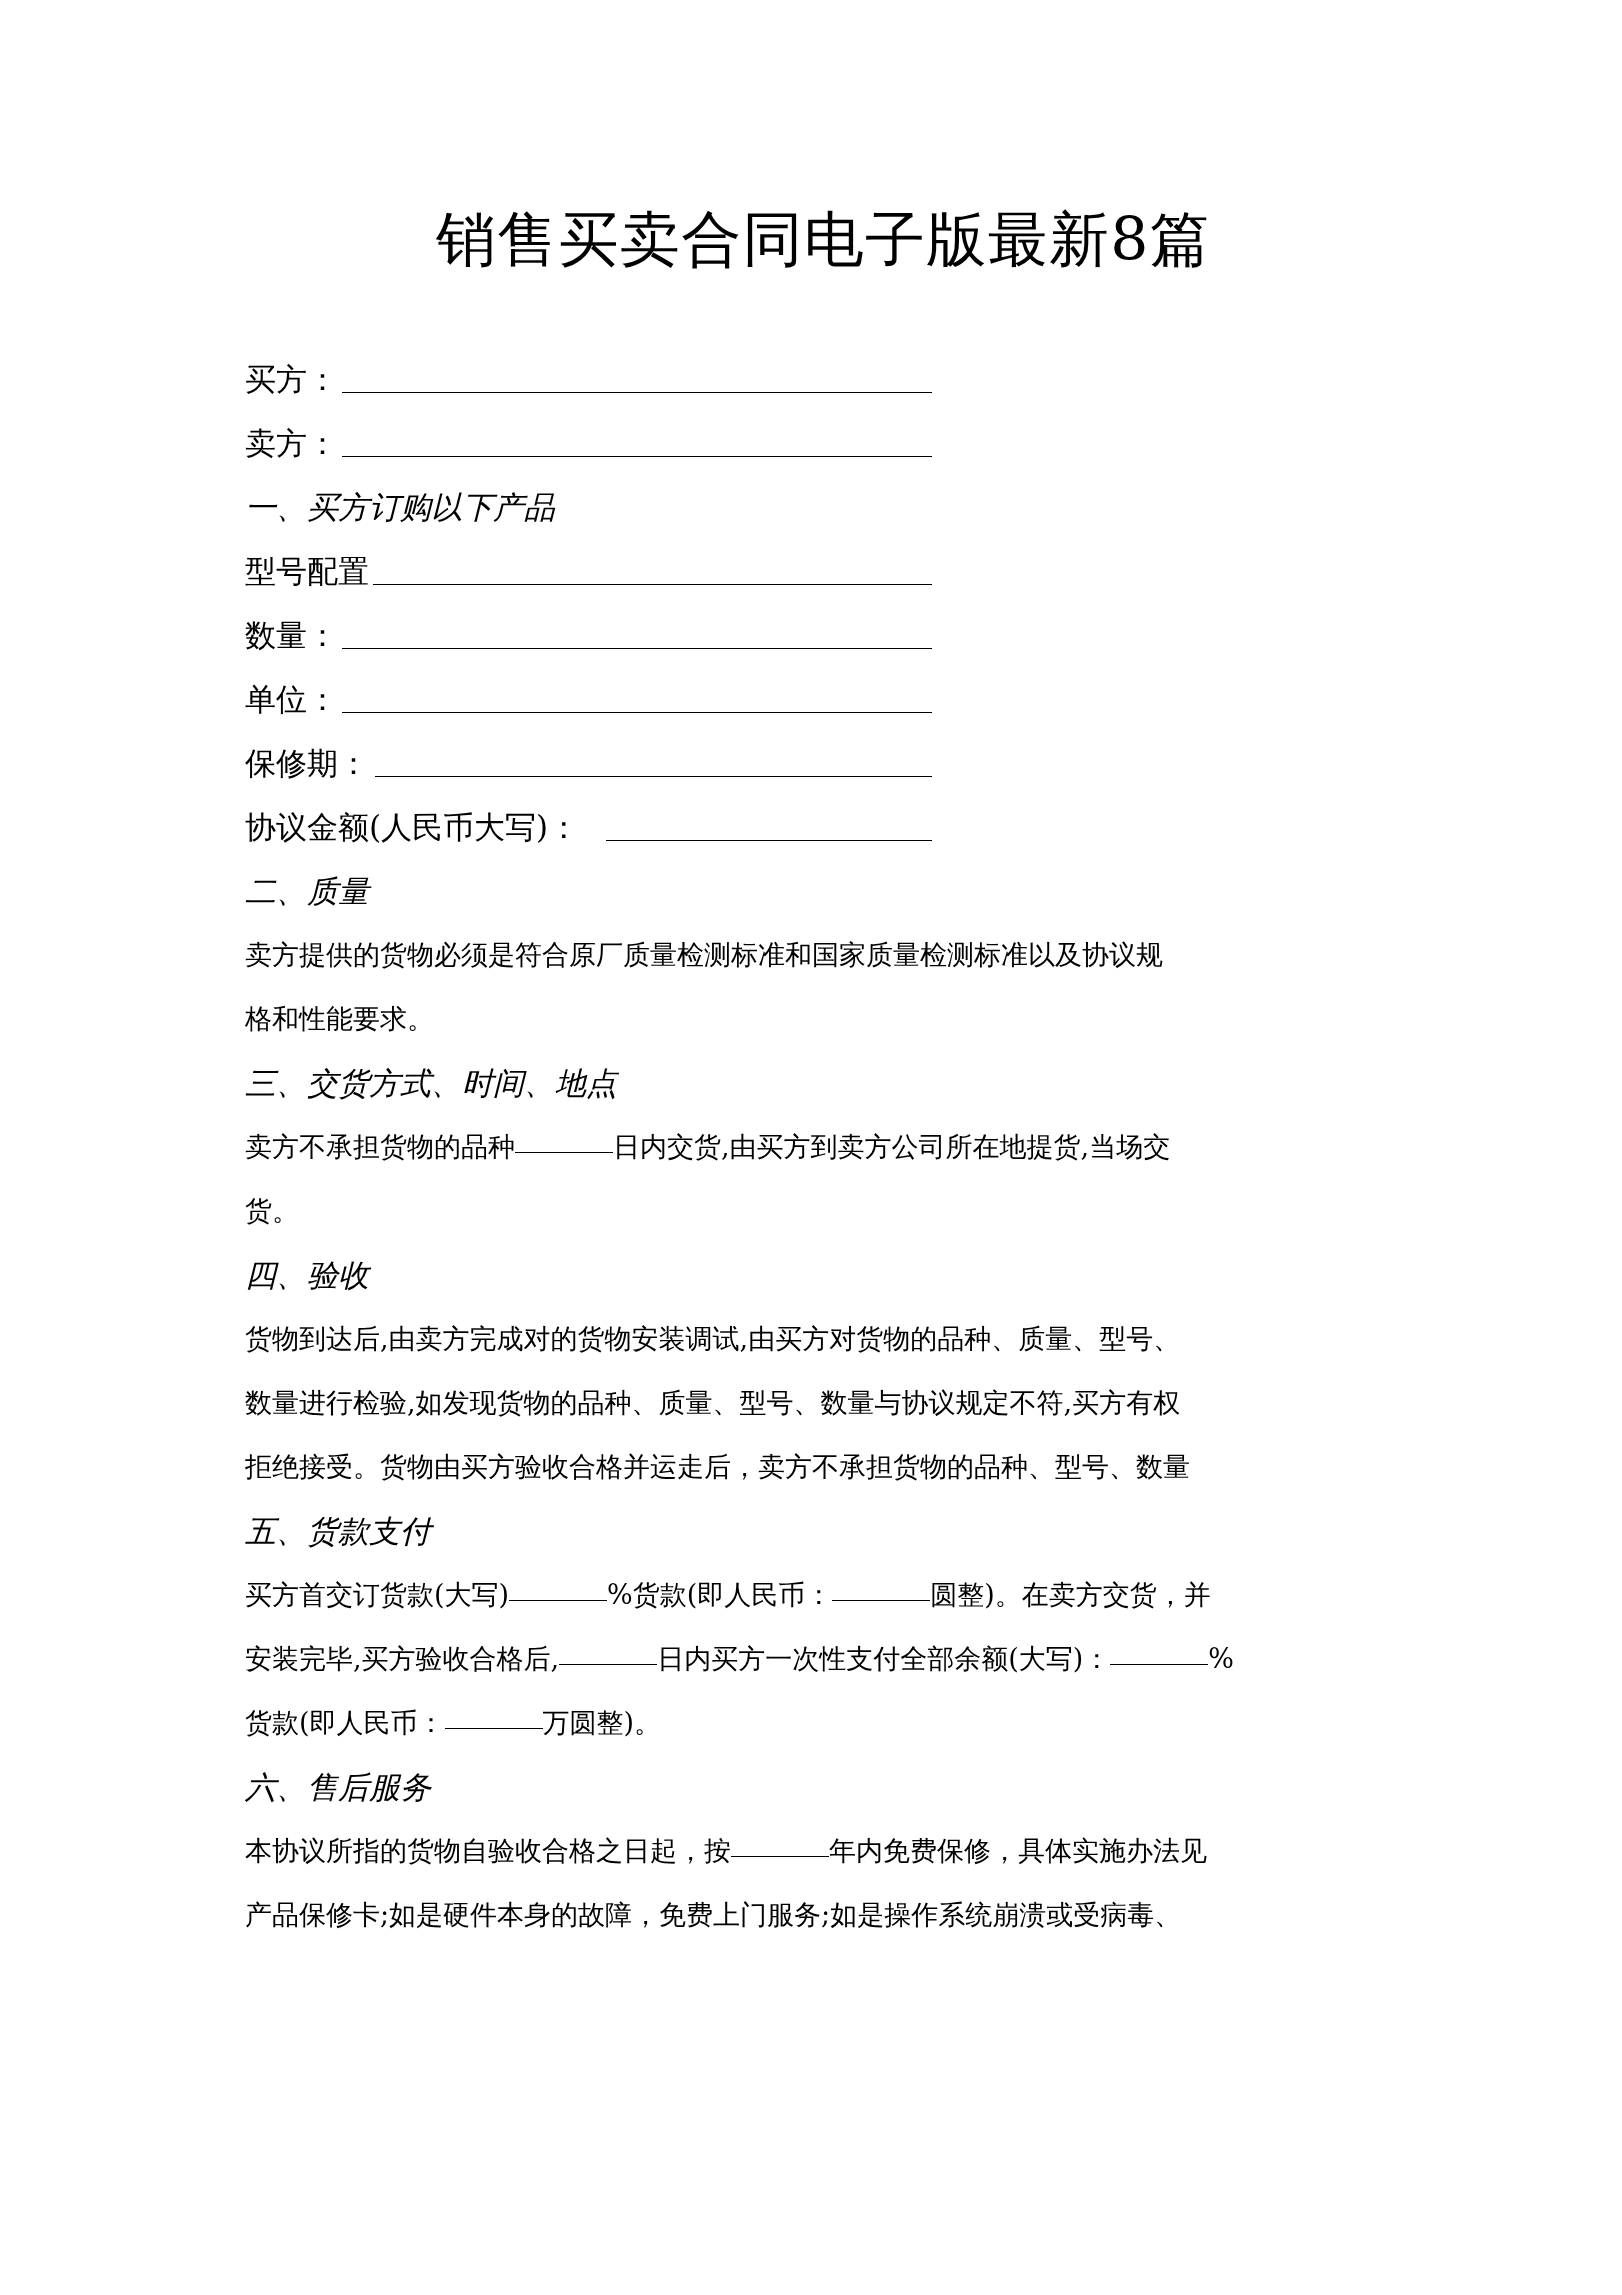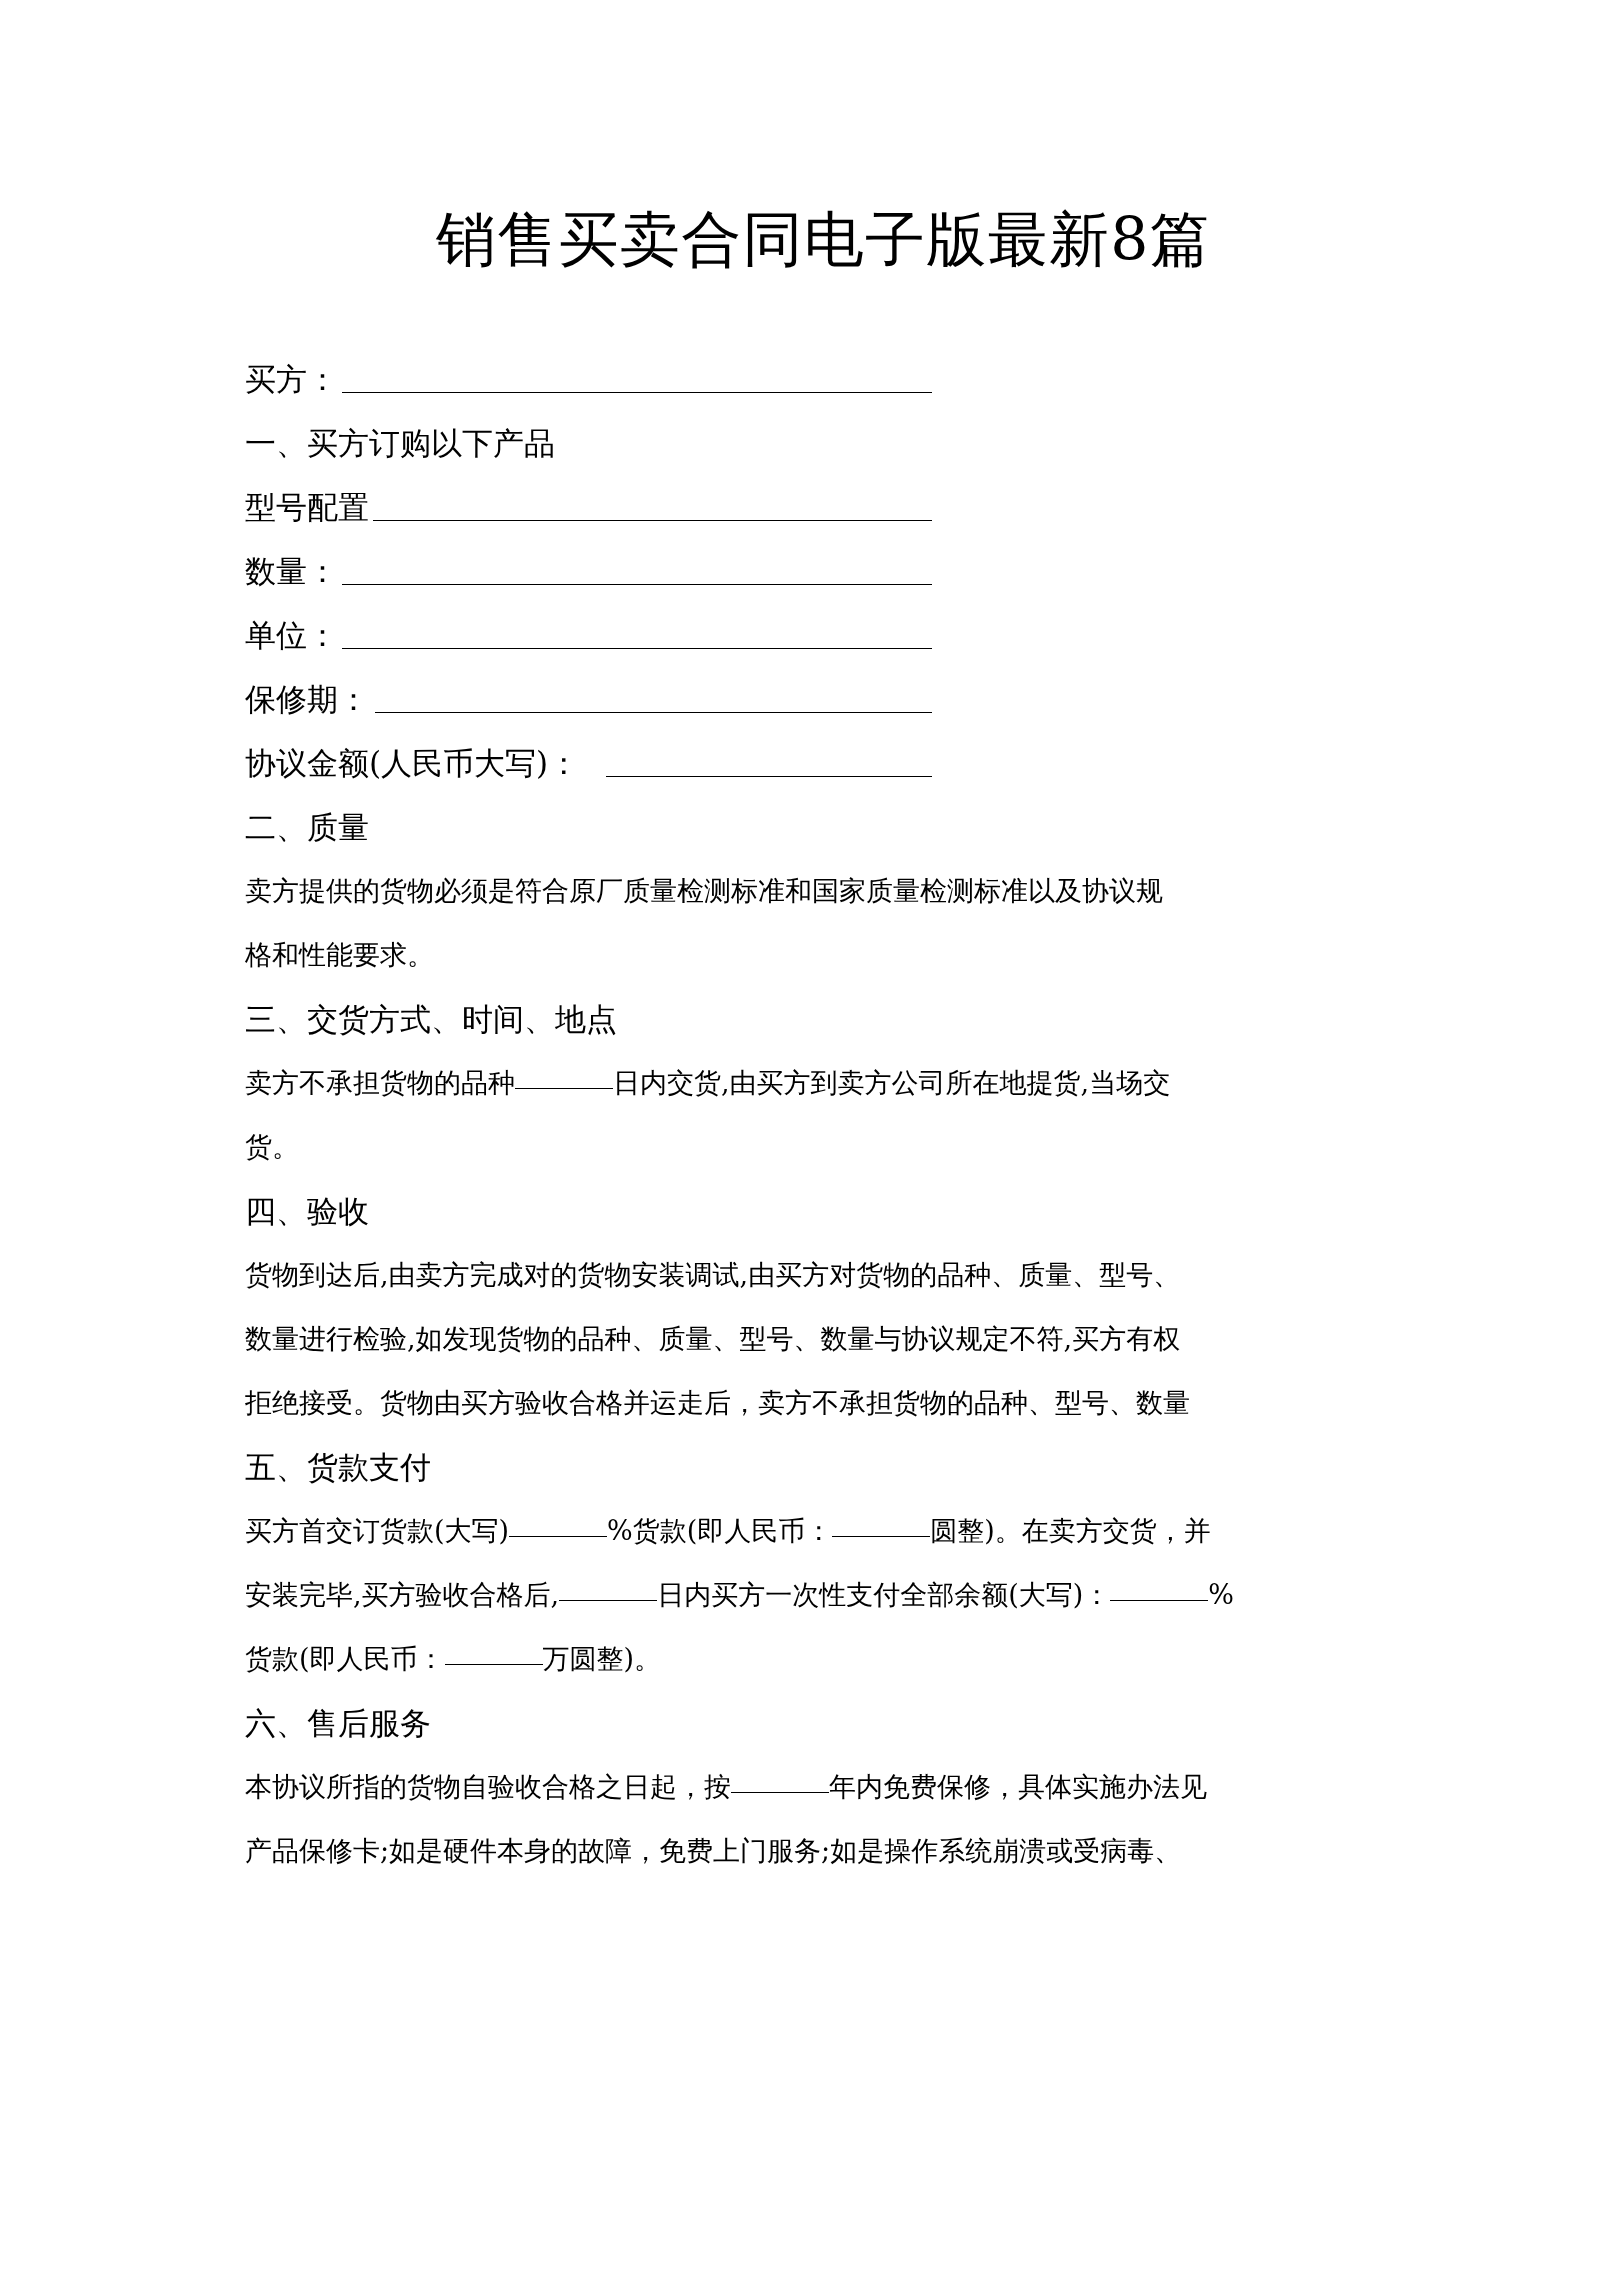--- a/index.html
+++ b/index.html
@@ -73,33 +73,38 @@
     .blank-inline {
       display: inline-block;
       width: 98px;
       border-bottom: 1.3px solid #000;
       height: 0.7px;
       vertical-align: 2.6px;
     }
     .heading {
       font-size: 31px;
       line-height: 64px;
+      font-style: italic;
     }
   </style>
 </head>
 <body>
 
 <div class="page">
 
   <div class="title">销售买卖合同电子版最新8篇</div>
 
   <div class="content">
 
     <div class="line field-line">
       <span class="field-label">买方：</span>
+      <span class="field-blank" style="left:97px;"></span>
+    </div>
+    <div class="line field-line">
+      <span class="field-label">卖方：</span>
       <span class="field-blank" style="left:97px;"></span>
     </div>
 
     <div class="heading">一、买方订购以下产品</div>
     <div class="line field-line">
       <span class="field-label">型号配置</span>
       <span class="field-blank" style="left:128px;"></span>
     </div>
     <div class="line field-line">
       <span class="field-label">数量：</span>

